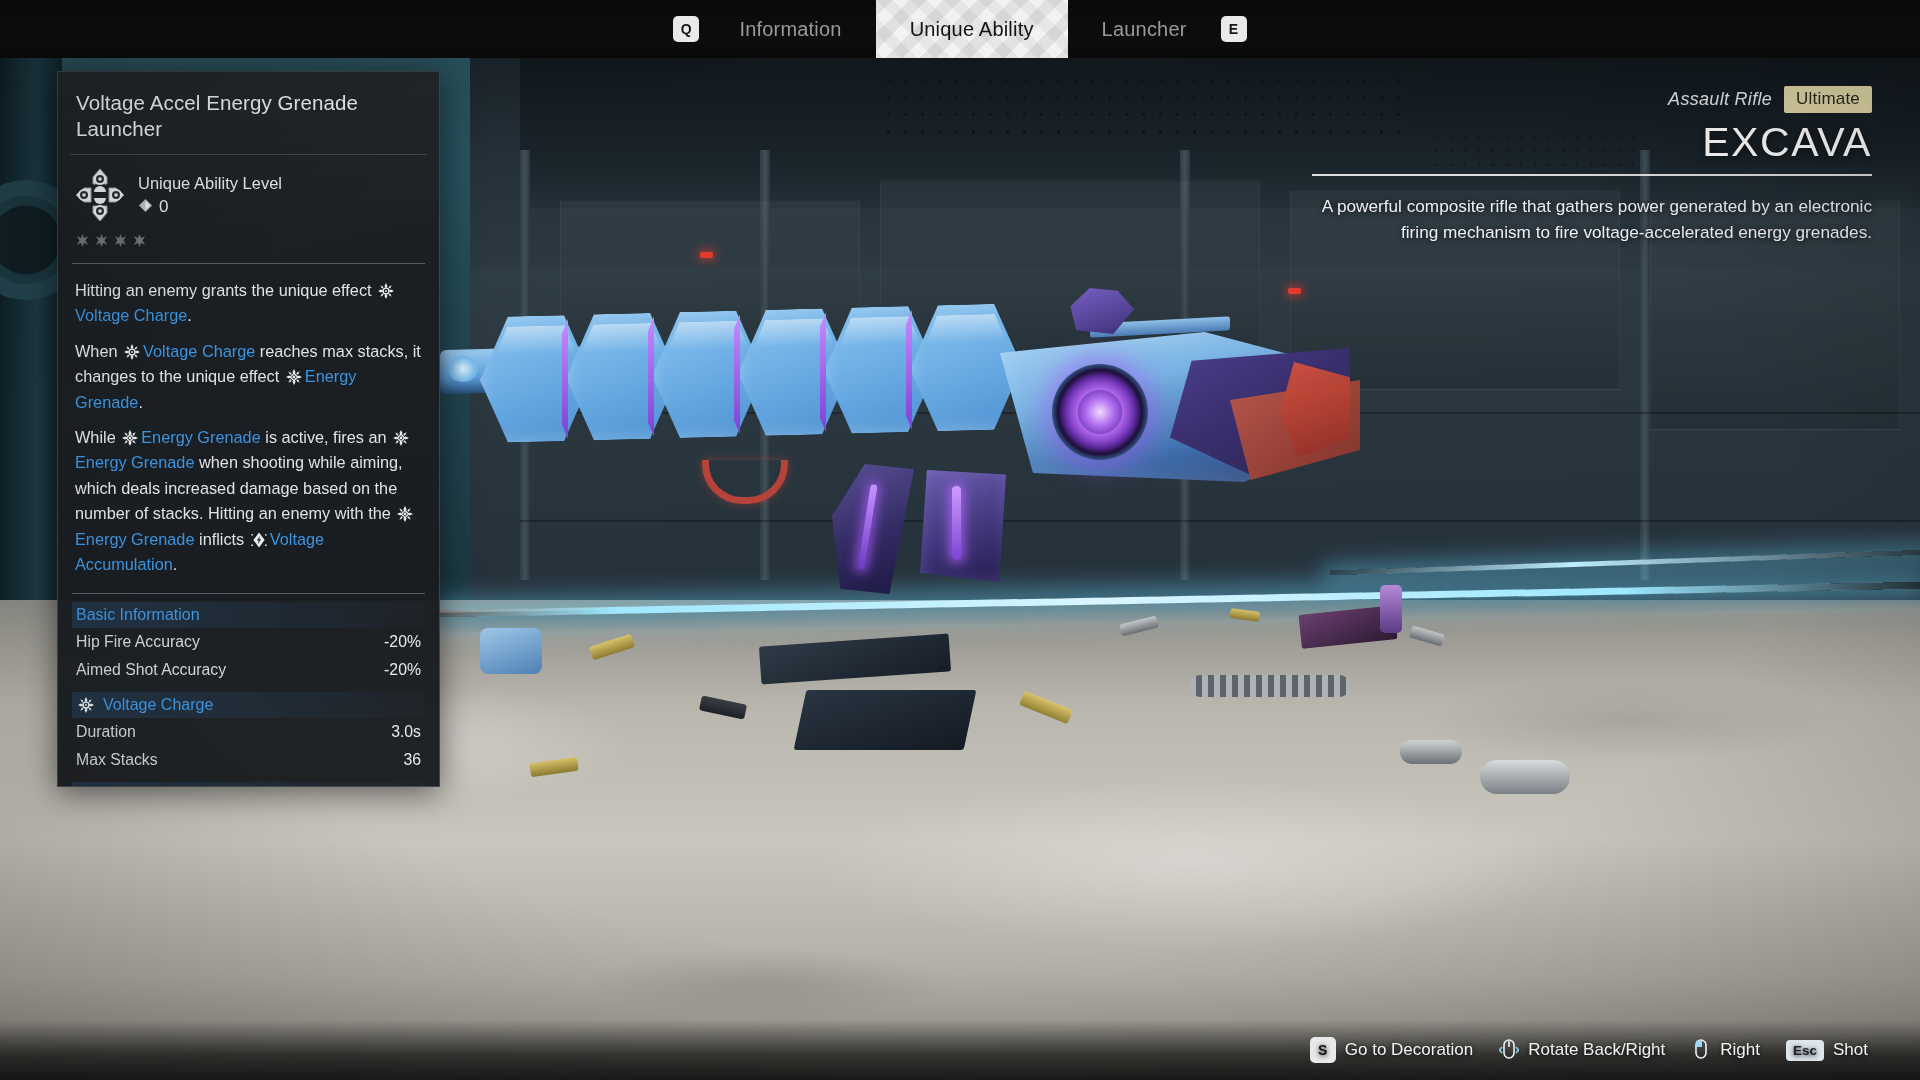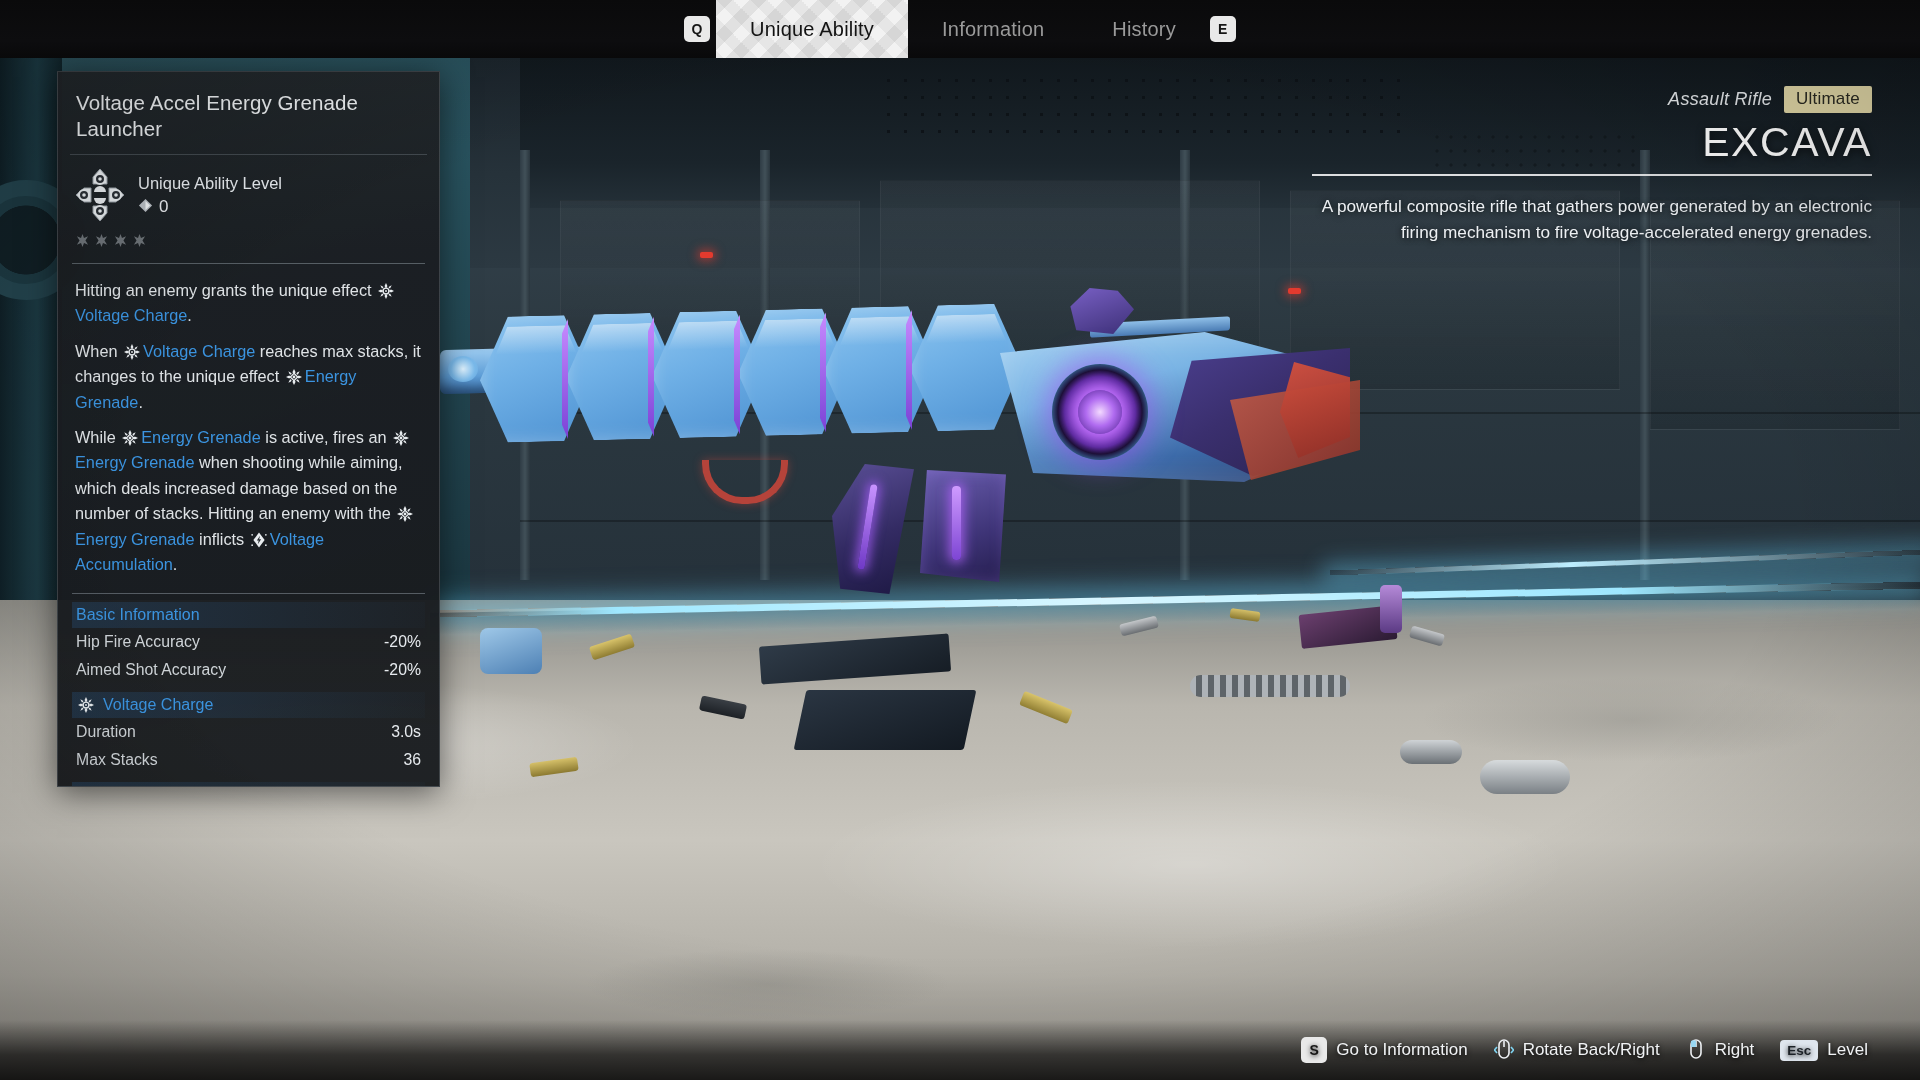--- a/index.html
+++ b/index.html
@@ -416,23 +416,23 @@
     <div class="grip-glow"></div>
     <div class="trigger-guard"></div>
   </div>
 </div>
 
 <div id="vignette"></div>
 
 <div id="topbar">
   <div class="tabgroup">
     <span class="keycap tab-key-left">Q</span>
+    <div class="tab">Information</div>
     <div class="tab active">Unique Ability</div>
-    <div class="tab">Information</div>
-    <div class="tab">History</div>
+    <div class="tab">Launcher</div>
     <span class="keycap">E</span>
   </div>
 </div>
 
 <div id="panel">
   <div class="panel-title">Voltage Accel Energy Grenade Launcher</div>
   <div class="hr"></div>
 
   <div class="lvl-row">
     <span class="compass">
@@ -654,21 +654,21 @@
     <span class="rultimate">Ultimate</span>
   </div>
   <div class="rname">EXCAVA</div>
   <div class="rline"></div>
   <div class="rdesc">A powerful composite rifle that gathers power generated by an electronic firing mechanism to fire voltage-accelerated energy grenades.</div>
 </div>
 
 <div id="hints">
   <div class="hint">
     <span class="keycap">S</span>
-    <span>Go to Information</span>
+    <span>Go to Decoration</span>
   </div>
   <div class="hint">
     <span class="mouse-ico">
       <svg viewBox="0 0 20 24" width="20" height="24">
         <rect x="5" y="2" width="10" height="18" rx="5" fill="none" stroke="#eef1f4" stroke-width="1.6"></rect>
         <path d="M10 3 L10 9" stroke="#eef1f4" stroke-width="1.6"></path>
         <path d="M3 9 L0.5 12 L3 15" fill="none" stroke="#7fd3f0" stroke-width="1.6"></path>
         <path d="M17 9 L19.5 12 L17 15" fill="none" stroke="#7fd3f0" stroke-width="1.6"></path>
       </svg>
     </span>
@@ -679,15 +679,15 @@
       <svg viewBox="0 0 20 24" width="20" height="24">
         <rect x="5" y="2" width="10" height="18" rx="5" fill="none" stroke="#eef1f4" stroke-width="1.6"></rect>
         <path d="M10 3 L10 9" stroke="#eef1f4" stroke-width="1.6"></path>
         <path d="M5 3 a5 5 0 0 1 5 0 L10 9 L5 9 Z" fill="#9ad8f2"></path>
       </svg>
     </span>
     <span>Right</span>
   </div>
   <div class="hint">
     <span class="esc-key">Esc</span>
-    <span>Level</span>
+    <span>Shot</span>
   </div>
 </div>
 
 </body></html>

